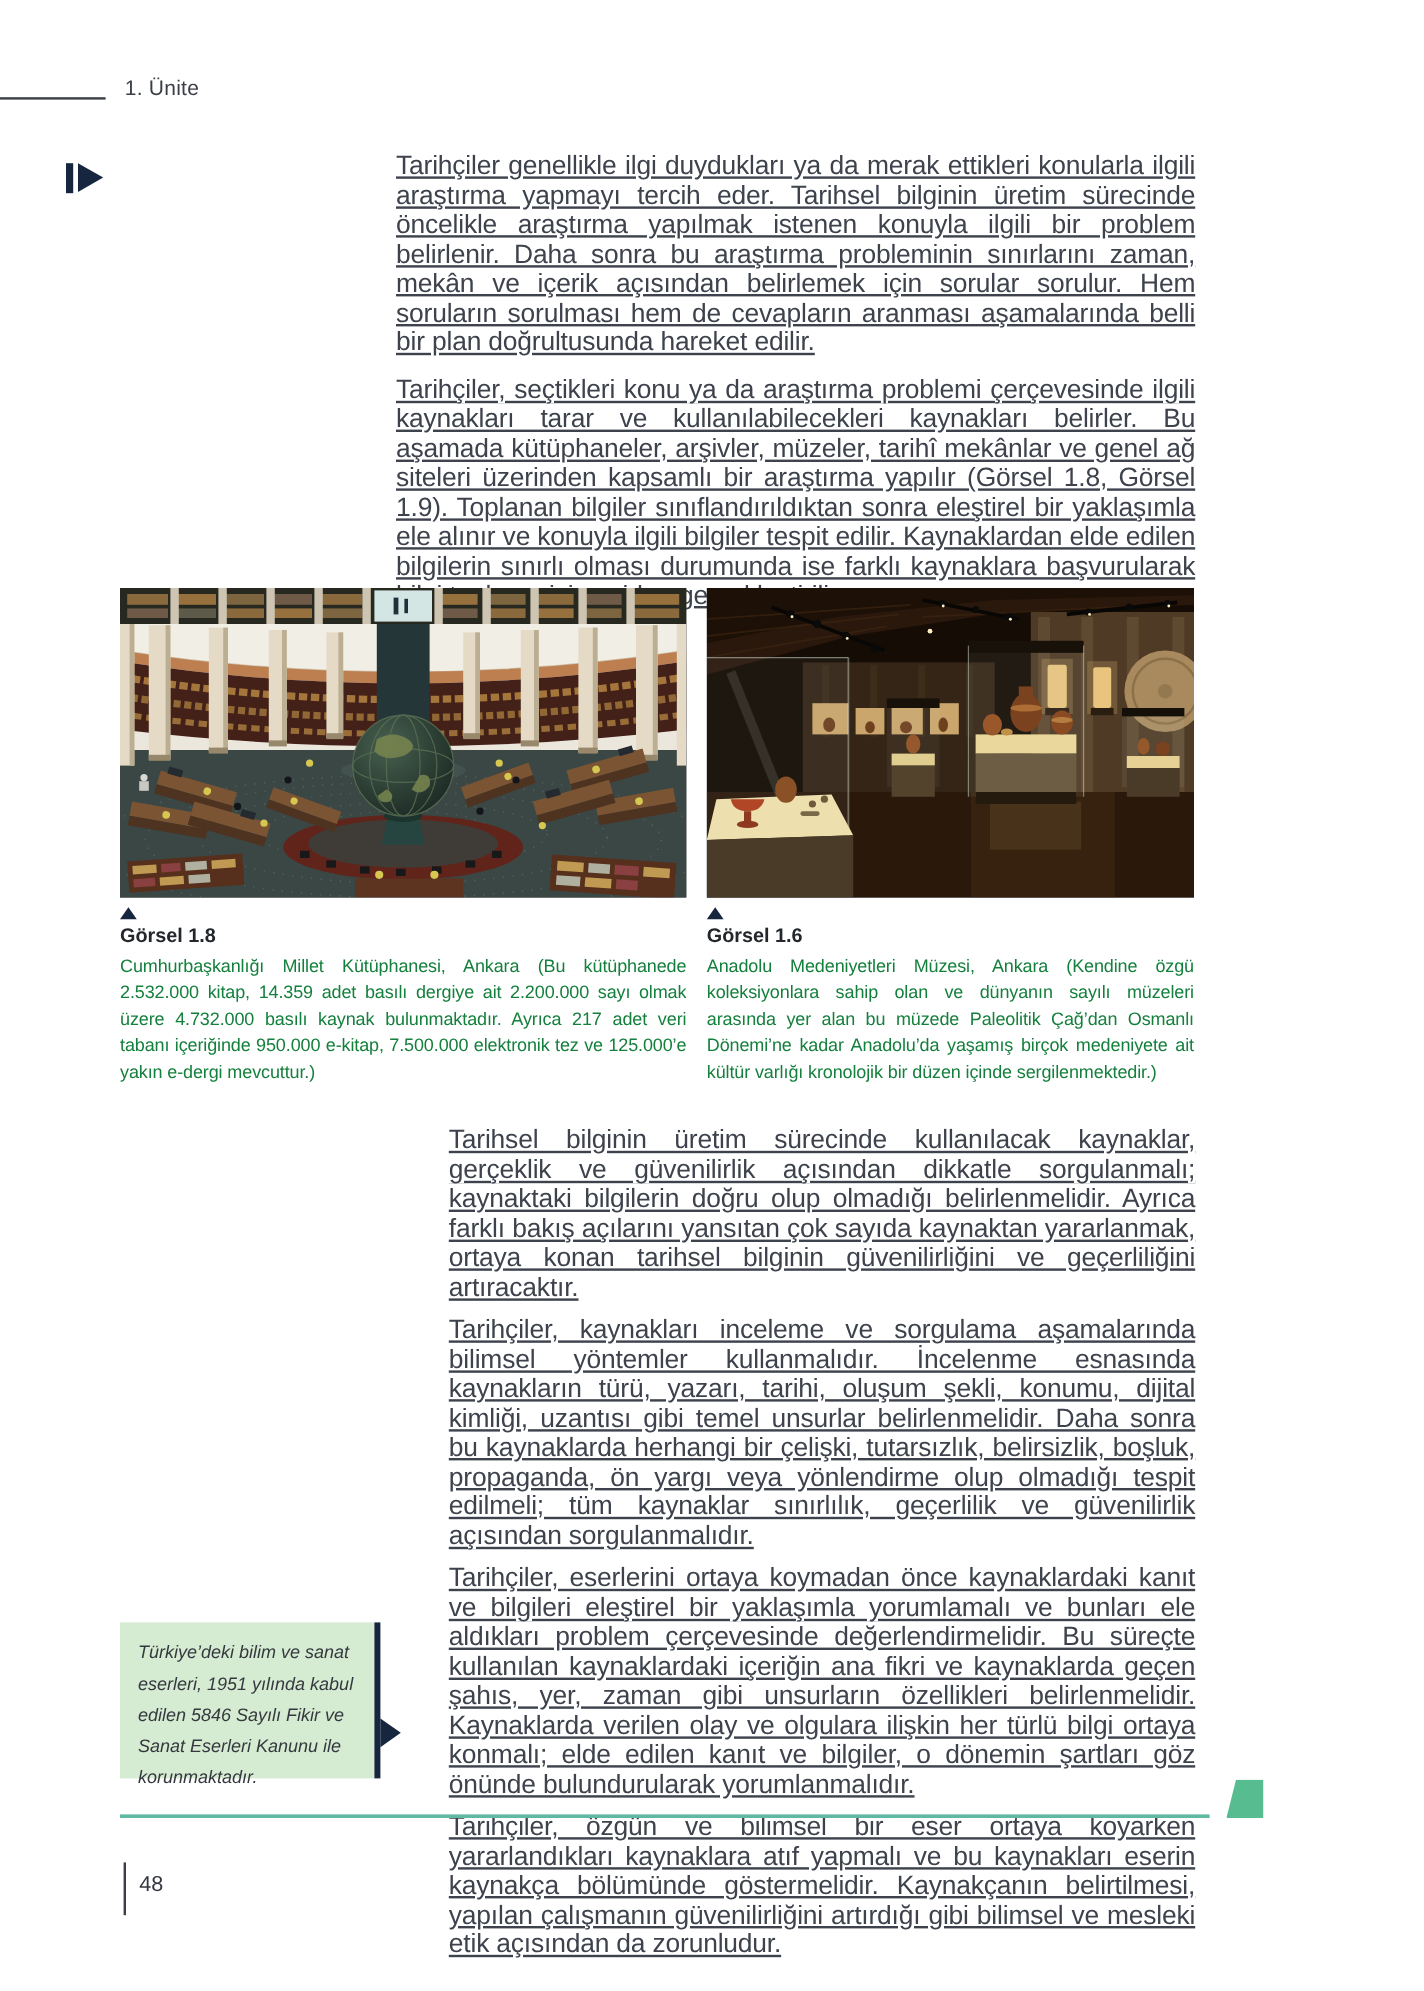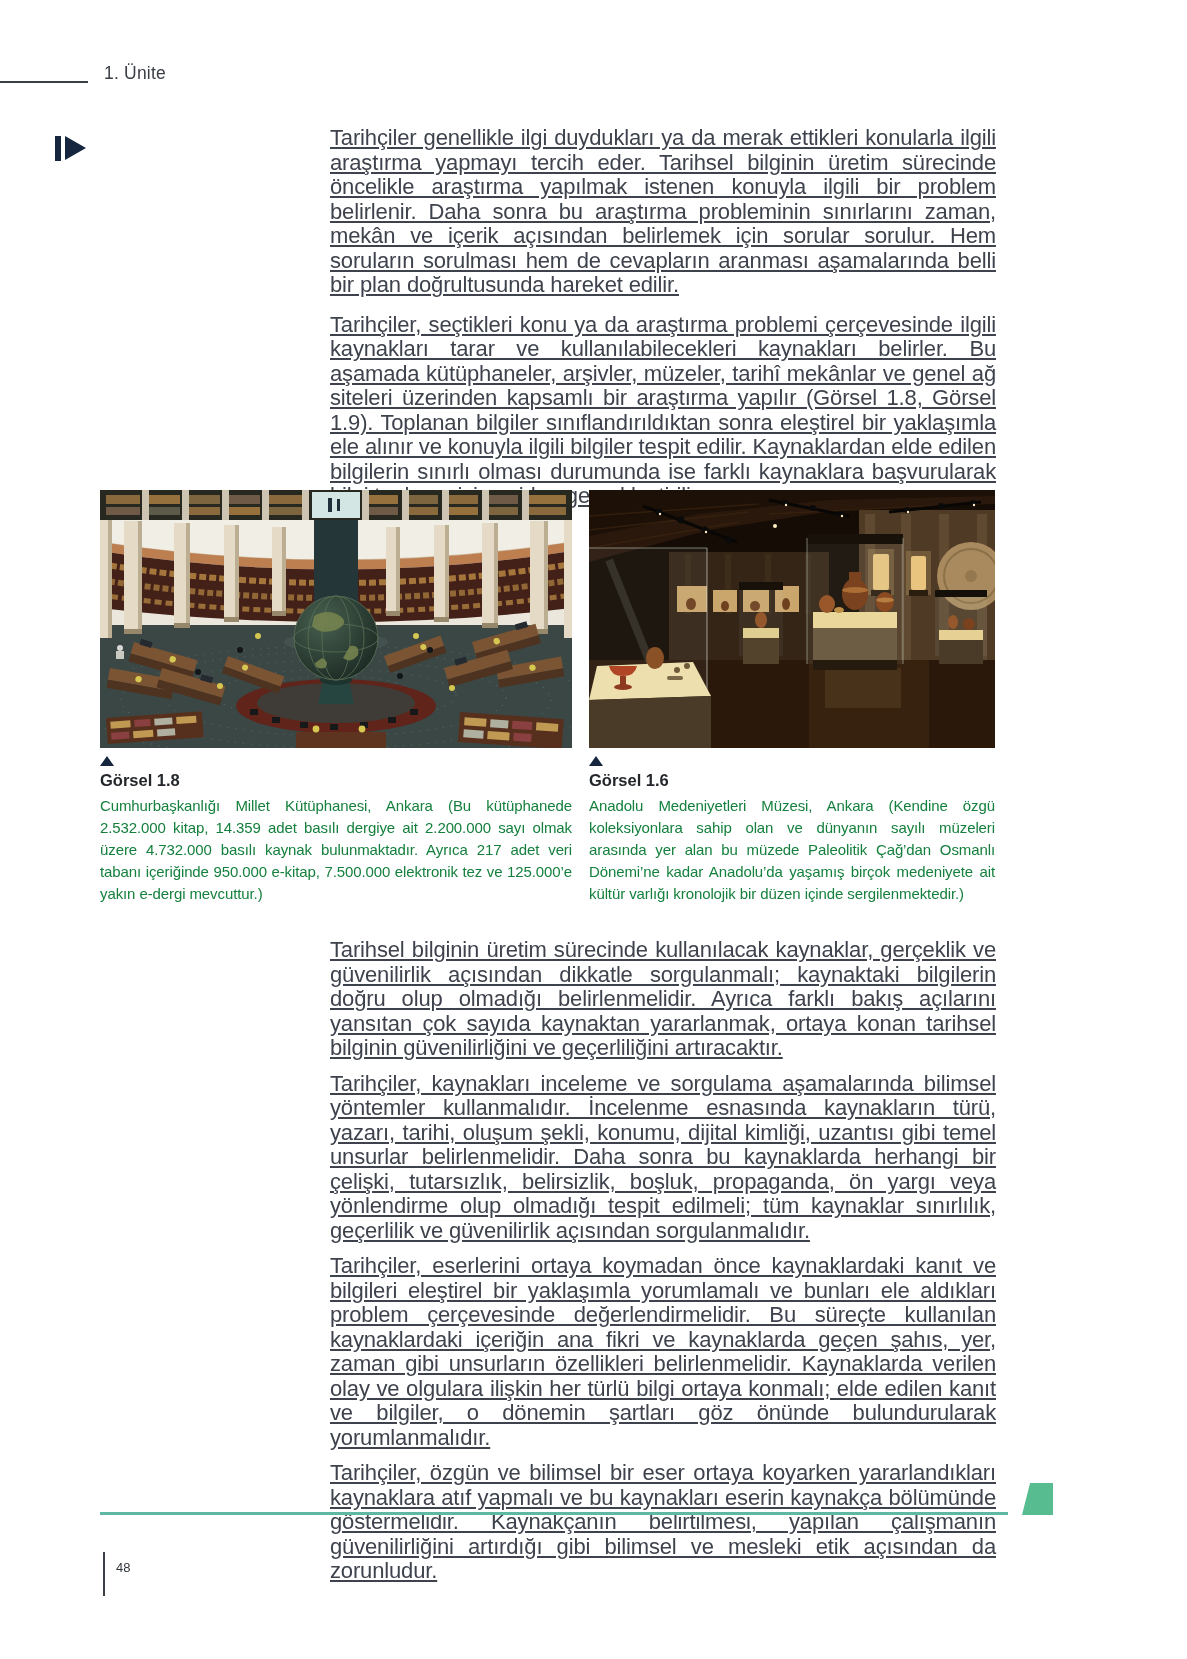--- a/index.html
+++ b/index.html
@@ -22,21 +22,21 @@
   .section-marker{position:absolute;left:55px;top:136px;height:26px;}
   .sm-bar{display:inline-block;width:6px;height:25px;background:var(--navy);vertical-align:top;}
   .sm-tri{display:inline-block;width:0;height:0;margin-left:4px;vertical-align:top;
     border-top:12.5px solid transparent;border-bottom:12.5px solid transparent;border-left:21px solid var(--navy);}
   
   .body-col{position:absolute;left:330px;width:666px;}
   .body-top{top:126px;}
   .body-bottom{top:938px;}
   .para{margin:0 0 15px 0;font-size:22px;line-height:24.5px;text-align:justify;
     color:var(--body-text);letter-spacing:-0.15px;hyphens:auto;text-decoration:underline;-webkit-hyphens:auto;}
-  .body-bottom .para{margin-bottom:11px;}
+  .body-bottom .para{margin-bottom:11px;margin-left:44px;}
   
   .figure{position:absolute;top:490px;margin:0;}
   .fig-left{left:100px;width:472px;}
   .fig-right{left:589px;width:406px;}
   .photo{width:100%;height:258px;overflow:hidden;background:#222;}
   .photo svg{display:block;width:100%;height:100%;}
   .caption{margin-top:8px;}
   .cap-marker{display:block;width:0;height:0;border-left:7px solid transparent;
     border-right:7px solid transparent;border-bottom:10px solid var(--navy);margin-bottom:5px;}
   .cap-title{font-size:16.5px;font-weight:bold;color:#23262b;margin:0 0 5px 0;}
@@ -46,21 +46,21 @@
   .note-text{margin:0;font-style:italic;font-size:15px;line-height:26px;color:#35393f;}
   .note-bar{position:absolute;right:-5px;top:0;width:5px;height:130px;background:var(--navy);}
   .note-arrow{position:absolute;right:-22px;top:80px;width:0;height:0;
     border-top:12px solid transparent;border-bottom:12px solid transparent;border-left:17px solid var(--navy);}
   
   .bottom-rule{position:absolute;left:100px;top:1512px;width:908px;height:2.5px;background:var(--rule-teal);}
   .corner-shape{position:absolute;left:1022px;top:1483px;width:31px;height:32px;background:var(--corner-green);
     clip-path:polygon(26% 0,100% 0,100% 100%,0 100%);}
   .page-number-wrap{position:absolute;left:103px;top:1552px;height:46px;}
   .pn-bar{position:absolute;left:0;top:0;width:2px;height:44px;background:#3a3e46;}
-  .pn-num{position:absolute;left:13px;top:8px;font-size:13px;color:#33373e;}
+  .pn-num{position:absolute;left:13px;top:8px;font-size:18px;color:#33373e;}
 </style>
 </head>
 <body>
 
 <div class="page">
 
   <span class="unit-rule"></span>
   <span class="unit-label">1. Ünite</span>
 
   <div class="section-marker">
@@ -461,20 +461,25 @@
     </figcaption>
   </figure>
 
   <div class="body-col body-bottom">
     <p class="para">Tarihsel bilginin üretim sürecinde kullanılacak kaynaklar, gerçeklik ve güvenilirlik açısından dikkatle sorgulanmalı; kaynaktaki bilgilerin doğru olup olmadığı belirlenmelidir. Ayrıca farklı bakış açılarını yansıtan çok sayıda kaynaktan yararlanmak, ortaya konan tarihsel bilginin güvenilirliğini ve geçerliliğini artıracaktır.</p>
     <p class="para">Tarihçiler, kaynakları inceleme ve sorgulama aşamalarında bilimsel yöntemler kullanmalıdır. İncelenme esnasında kaynakların türü, yazarı, tarihi, oluşum şekli, konumu, dijital kimliği, uzantısı gibi temel unsurlar belirlenmelidir. Daha sonra bu kaynaklarda herhangi bir çelişki, tutarsızlık, belirsizlik, boşluk, propaganda, ön yargı veya yönlendirme olup olmadığı tespit edilmeli; tüm kaynaklar sınırlılık, geçerlilik ve güvenilirlik açısından sorgulanmalıdır.</p>
     <p class="para">Tarihçiler, eserlerini ortaya koymadan önce kaynaklardaki kanıt ve bilgileri eleştirel bir yaklaşımla yorumlamalı ve bunları ele aldıkları problem çerçevesinde değerlendirmelidir. Bu süreçte kullanılan kaynaklardaki içeriğin ana fikri ve kaynaklarda geçen şahıs, yer, zaman gibi unsurların özellikleri belirlenmelidir. Kaynaklarda verilen olay ve olgulara ilişkin her türlü bilgi ortaya konmalı; elde edilen kanıt ve bilgiler, o dönemin şartları göz önünde bulundurularak yorumlanmalıdır.</p>
     <p class="para">Tarihçiler, özgün ve bilimsel bir eser ortaya koyarken yararlandıkları kaynaklara atıf yapmalı ve bu kaynakları eserin kaynakça bölümünde göstermelidir. Kaynakçanın belirtilmesi, yapılan çalışmanın güvenilirliğini artırdığı gibi bilimsel ve mesleki etik açısından da zorunludur.</p>
   </div>
 
+  <aside class="note-box">
+    <p class="note-text">Türkiye’deki bilim ve sanat eserleri, 1951 yılında kabul edilen 5846 Sayılı Fikir ve Sanat Eserleri Kanunu ile korunmaktadır.</p>
+    <span class="note-bar"></span>
+    <span class="note-arrow"></span>
+  </aside>
 
   <div class="bottom-rule"></div>
   <div class="corner-shape"></div>
 
   <div class="page-number-wrap">
     <span class="pn-bar"></span>
     <span class="pn-num">48</span>
   </div>
 
 </div>

